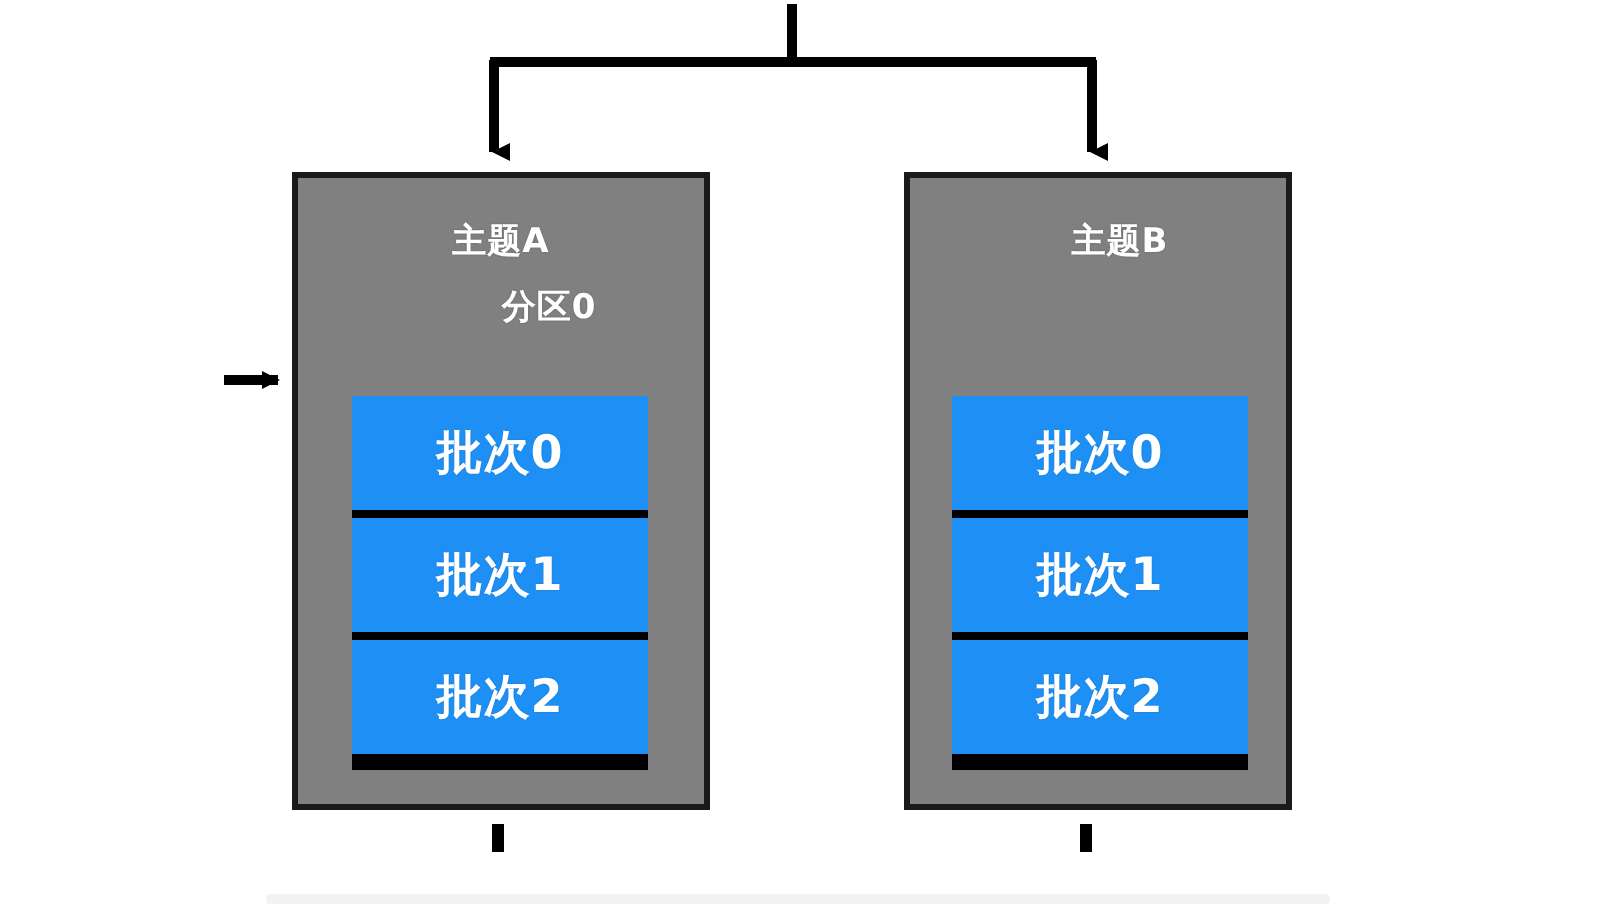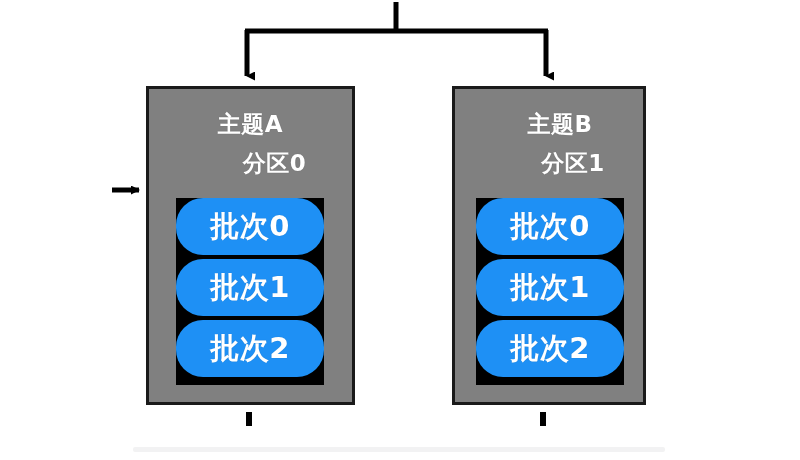--- a/index.html
+++ b/index.html
@@ -30,21 +30,21 @@
     background: #808080;
     border: 3px solid #1a1a1a;
   }
   #partition-box-a { left: 146px; top: 86px; width: 209px; height: 319px; }
   #partition-box-b { left: 452px; top: 86px; width: 194px; height: 319px; }
 
   .box-header {
     text-align: center;
     color: #ffffff;
     font-weight: bold;
-    font-size: 23px;
+    font-size: 17px;
     line-height: 1.0;
     letter-spacing: 0.5px;
     text-shadow: 0 0 1px rgba(0,0,0,0.25);
   }
   #partition-box-a .topic-label { margin-top: 24px; }
   #partition-box-b .topic-label { margin-top: 24px; padding-left: 22px; }
   .partition-label { margin-top: 16px; margin-left: 48px; }
 
   .batch-stack {
     position: absolute;
@@ -54,24 +54,23 @@
   #batch-stack-b { left: 476px; top: 198px; width: 148px; height: 187px; }
 
   .batch-cell {
     background: #1e90f5;
     height: 57px;
     display: flex;
     align-items: center;
     justify-content: center;
     color: #ffffff;
     font-weight: bold;
-    font-size: 29px;
+    font-size: 23px;
     letter-spacing: 0.5px;
     text-shadow: 0 0 1px rgba(0,0,0,0.2);
-    border-radius: 27px;
   }
   .batch-cell + .batch-cell { margin-top: 4px; }
 
   .bottom-strip {
     position: absolute;
     left: 133px;
     top: 447px;
     width: 532px;
     height: 5px;
     background: #f2f2f3;
@@ -114,21 +113,20 @@
   </div>
 
   <div class="batch-stack" id="batch-stack-a">
     <div class="batch-cell">批次0</div>
     <div class="batch-cell">批次1</div>
     <div class="batch-cell">批次2</div>
   </div>
 
   <div class="partition-box" id="partition-box-b">
     <div class="box-header topic-label">主题B</div>
-    <div class="box-header partition-label">分区1</div>
   </div>
 
   <div class="batch-stack" id="batch-stack-b">
     <div class="batch-cell">批次0</div>
     <div class="batch-cell">批次1</div>
     <div class="batch-cell">批次2</div>
   </div>
 
   <div class="bottom-strip"></div>
 

